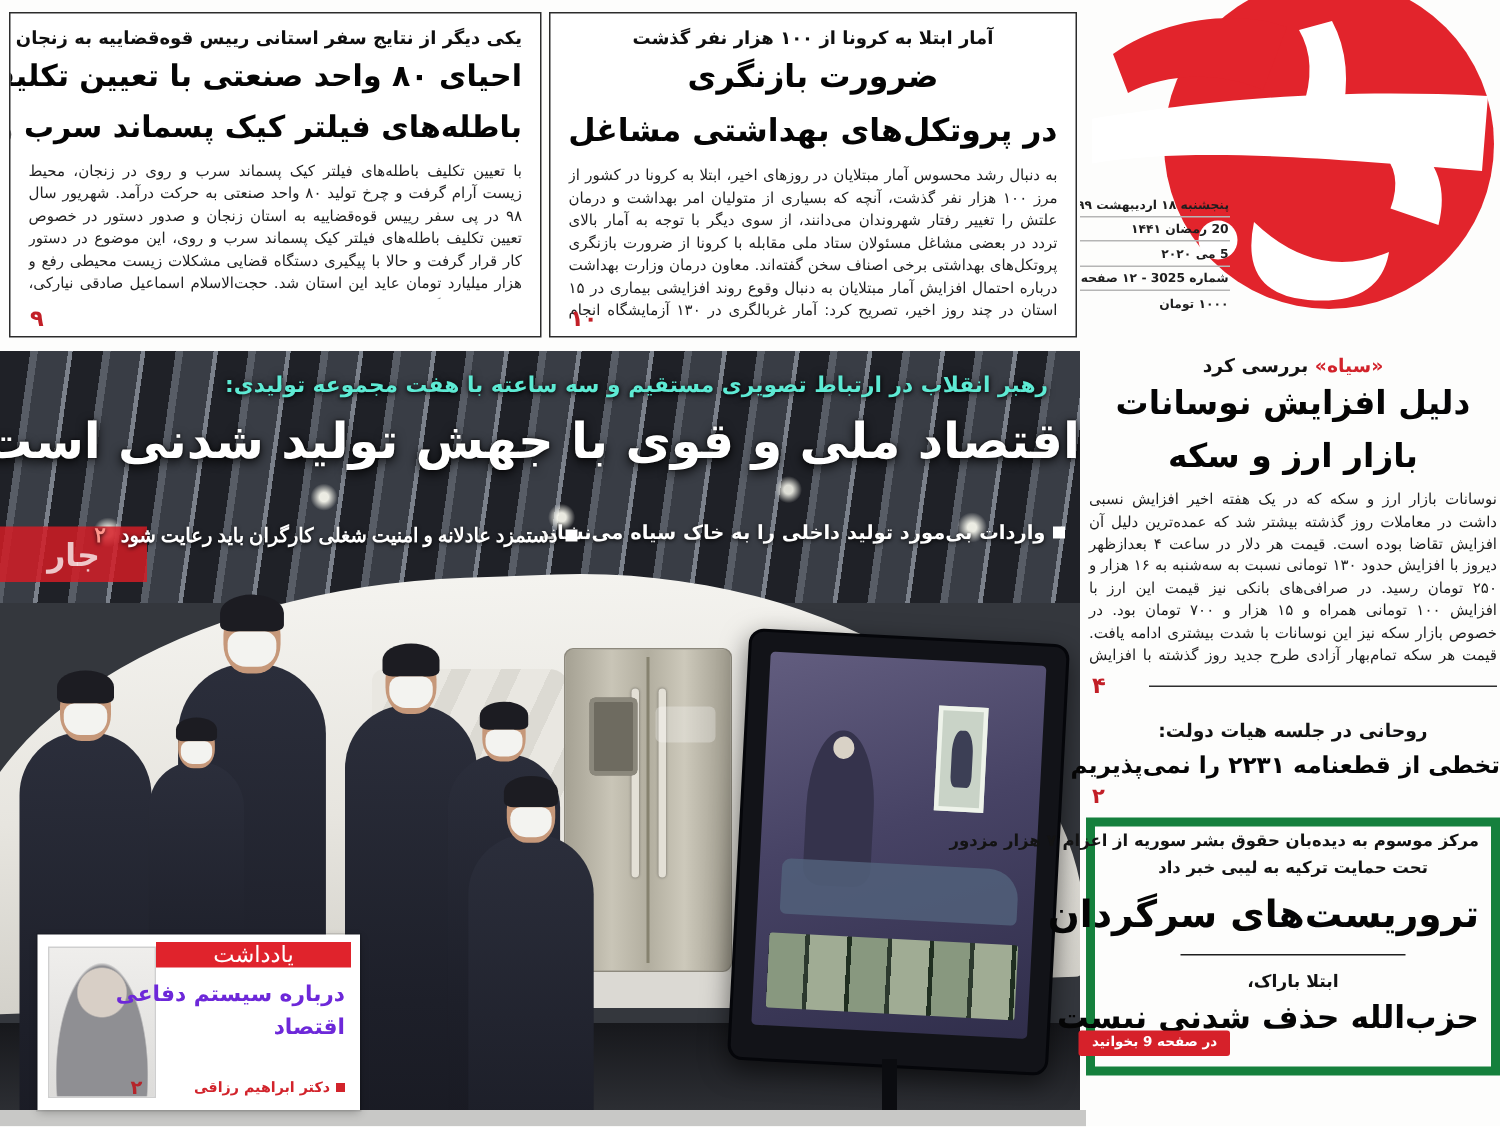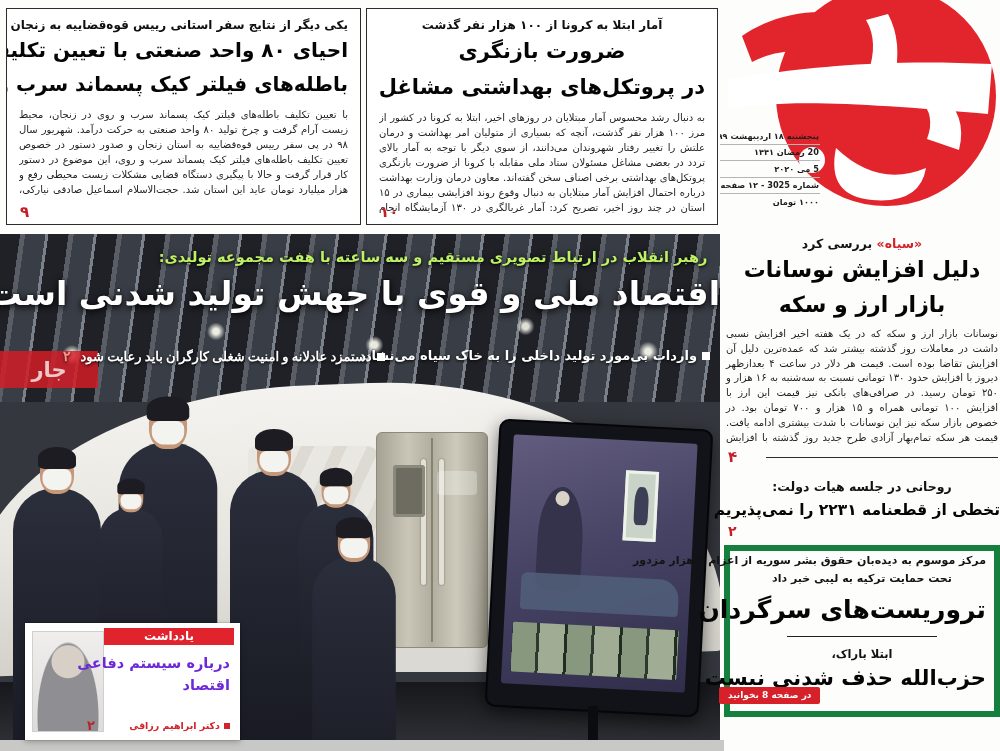--- a/index.html
+++ b/index.html
@@ -68,33 +68,33 @@
     background:linear-gradient(160deg,#625d7f 0%, #474365 45%, #302e4b 100%); }
   .tv .leader { position:absolute; left:16%; top:20%; width:24%; height:42%; border-radius:50% 50% 12px 12px; background:#35334c; }
   .tv .leader:before { content:""; position:absolute; top:4px; left:50%; transform:translateX(-50%); width:14px; height:15px; border-radius:50%; background:#d9d2c6; }
   .tv .portrait { position:absolute; right:20%; top:12%; width:18%; height:28%; background:#c9d3c7; border:3px solid #eef3ea; }
   .tv .portrait:before { content:""; position:absolute; inset:20% 24%; background:#3c3f55; border-radius:40% 40% 20% 20%; }
   .tv .desk { position:absolute; left:8%; right:6%; bottom:30%; height:15%; border-radius:6px 20px 4px 4px; background:#51607a; opacity:.85; }
   .tv .thumbs { position:absolute; left:5%; right:5%; bottom:5%; height:20%; border-radius:2px;
     background:repeating-linear-gradient(90deg,#88987f 0 24px,#2c392e 24px 27px,#a0ac94 27px 52px,#1f2e20 52px 55px); }
   .tv-stand { position:absolute; left:588px; top:472px; width:10px; height:36px; background:#0b0c10; }
 
-  .photo-kicker { position:absolute; left:150px; right:4px; top:15px; text-align:center; color:#bef264; font-size:14.5px; font-weight:bold; text-shadow:0 1px 3px rgba(0,0,0,.95), 0 0 6px rgba(0,0,0,.5); white-space:nowrap; z-index:10; }
+  .photo-kicker { position:absolute; left:150px; right:4px; top:15px; text-align:left; color:#5eead4; font-size:14.5px; font-weight:bold; text-shadow:0 1px 3px rgba(0,0,0,.95), 0 0 6px rgba(0,0,0,.5); white-space:nowrap; z-index:10; }
   .photo-headline { position:absolute; left:0; right:0; top:40px; text-align:center; color:#fff; font-size:33px; letter-spacing:-0.5px; font-weight:bold; white-space:nowrap; text-shadow:0 2px 7px rgba(0,0,0,.95), 0 0 2px rgba(0,0,0,.9); z-index:10; }
   .bullet { position:absolute; top:114px; color:#fff; font-size:13px; font-weight:bold; white-space:nowrap; text-shadow:0 1px 3px rgba(0,0,0,.95); z-index:10; }
   .bullet .sq { display:inline-block; width:8px; height:8px; background:#fff; margin-left:5px; }
   .bullet-right { right:10px; }
   .bullet-left { left:63px;font-family:Liberation Serif, serif; }
   .bullet-pnum { color:#ff968c; margin-right:10px; font-size:14px; }
   .watermark { position:absolute; left:0; top:117px; width:98px; height:37px; background:rgba(210,28,38,.85);
     display:flex; align-items:center; justify-content:center; color:rgba(255,255,255,.75); font-weight:bold; font-size:21px; letter-spacing:4px; z-index:8; }
 
   
   .note { position:absolute; left:25px; top:623px; width:215px; height:117px; background:#fff; z-index:30; box-shadow:0 0 0 1px rgba(0,0,0,.10), 0 2px 6px rgba(0,0,0,.25); }
-  .note .tab { position:absolute; top:5px; right:6px; width:130px; height:17px; background:#e0232c; color:#fff; font-size:12px; font-weight:bold; text-align:center; line-height:17px; }
+  .note .tab { position:absolute; top:5px; right:6px; width:130px; height:17px; background:#e0232c; color:#fff; font-size:15px; font-weight:normal; text-align:center; line-height:17px; }
   .note .portrait { position:absolute; top:8px; left:7px; width:72px; height:101px; border:1px solid #cfcfcf;
     background:
       radial-gradient(circle at 50% 30%, #d8cfc6 0 16px, rgba(216,207,198,0) 17px),
       radial-gradient(ellipse at 50% 86%, #8f8f93 0 30px, rgba(143,143,147,0) 31px),
       linear-gradient(180deg,#efeeec 0%, #dddcda 100%); }
   .note .ntitle { position:absolute; top:30px; right:10px; text-align:right; font-weight:bold; color:#6d28d9; font-size:14.5px; line-height:1.5; }
   .note .author { position:absolute; bottom:9px; right:10px; color:#d2232b; font-size:9.5px; font-weight:bold; }
   .note .author .sq { display:inline-block; width:6px; height:6px; background:#d2232b; margin-left:4px; }
   .note .npnum { position:absolute; bottom:7px; left:62px; color:#b5252b; font-weight:bold; font-size:13px; }
 
@@ -274,18 +274,18 @@
       <span class="p">۲</span>
     </div>
 
     <div class="art-terror">
       <div class="rc-kicker k">مرکز موسوم به دیده‌بان حقوق بشر سوریه از اعزام ۷ هزار مزدور</div>
       <div class="rc-kicker k">تحت حمایت ترکیه به لیبی خبر داد</div>
       <div class="rc-title">تروریست‌های سرگردان</div>
       <div class="sep"></div>
       <div class="rc-kicker k3">ابتلا باراک،</div>
       <div class="rc-title t2">حزب‌الله حذف شدنی نیست</div>
-      <div class="badge">در صفحه 8 بخوانید</div>
+      <div class="badge">در صفحه 9 بخوانید</div>
     </div>
 
   </div>
 
 </div>
 
 </body></html>

